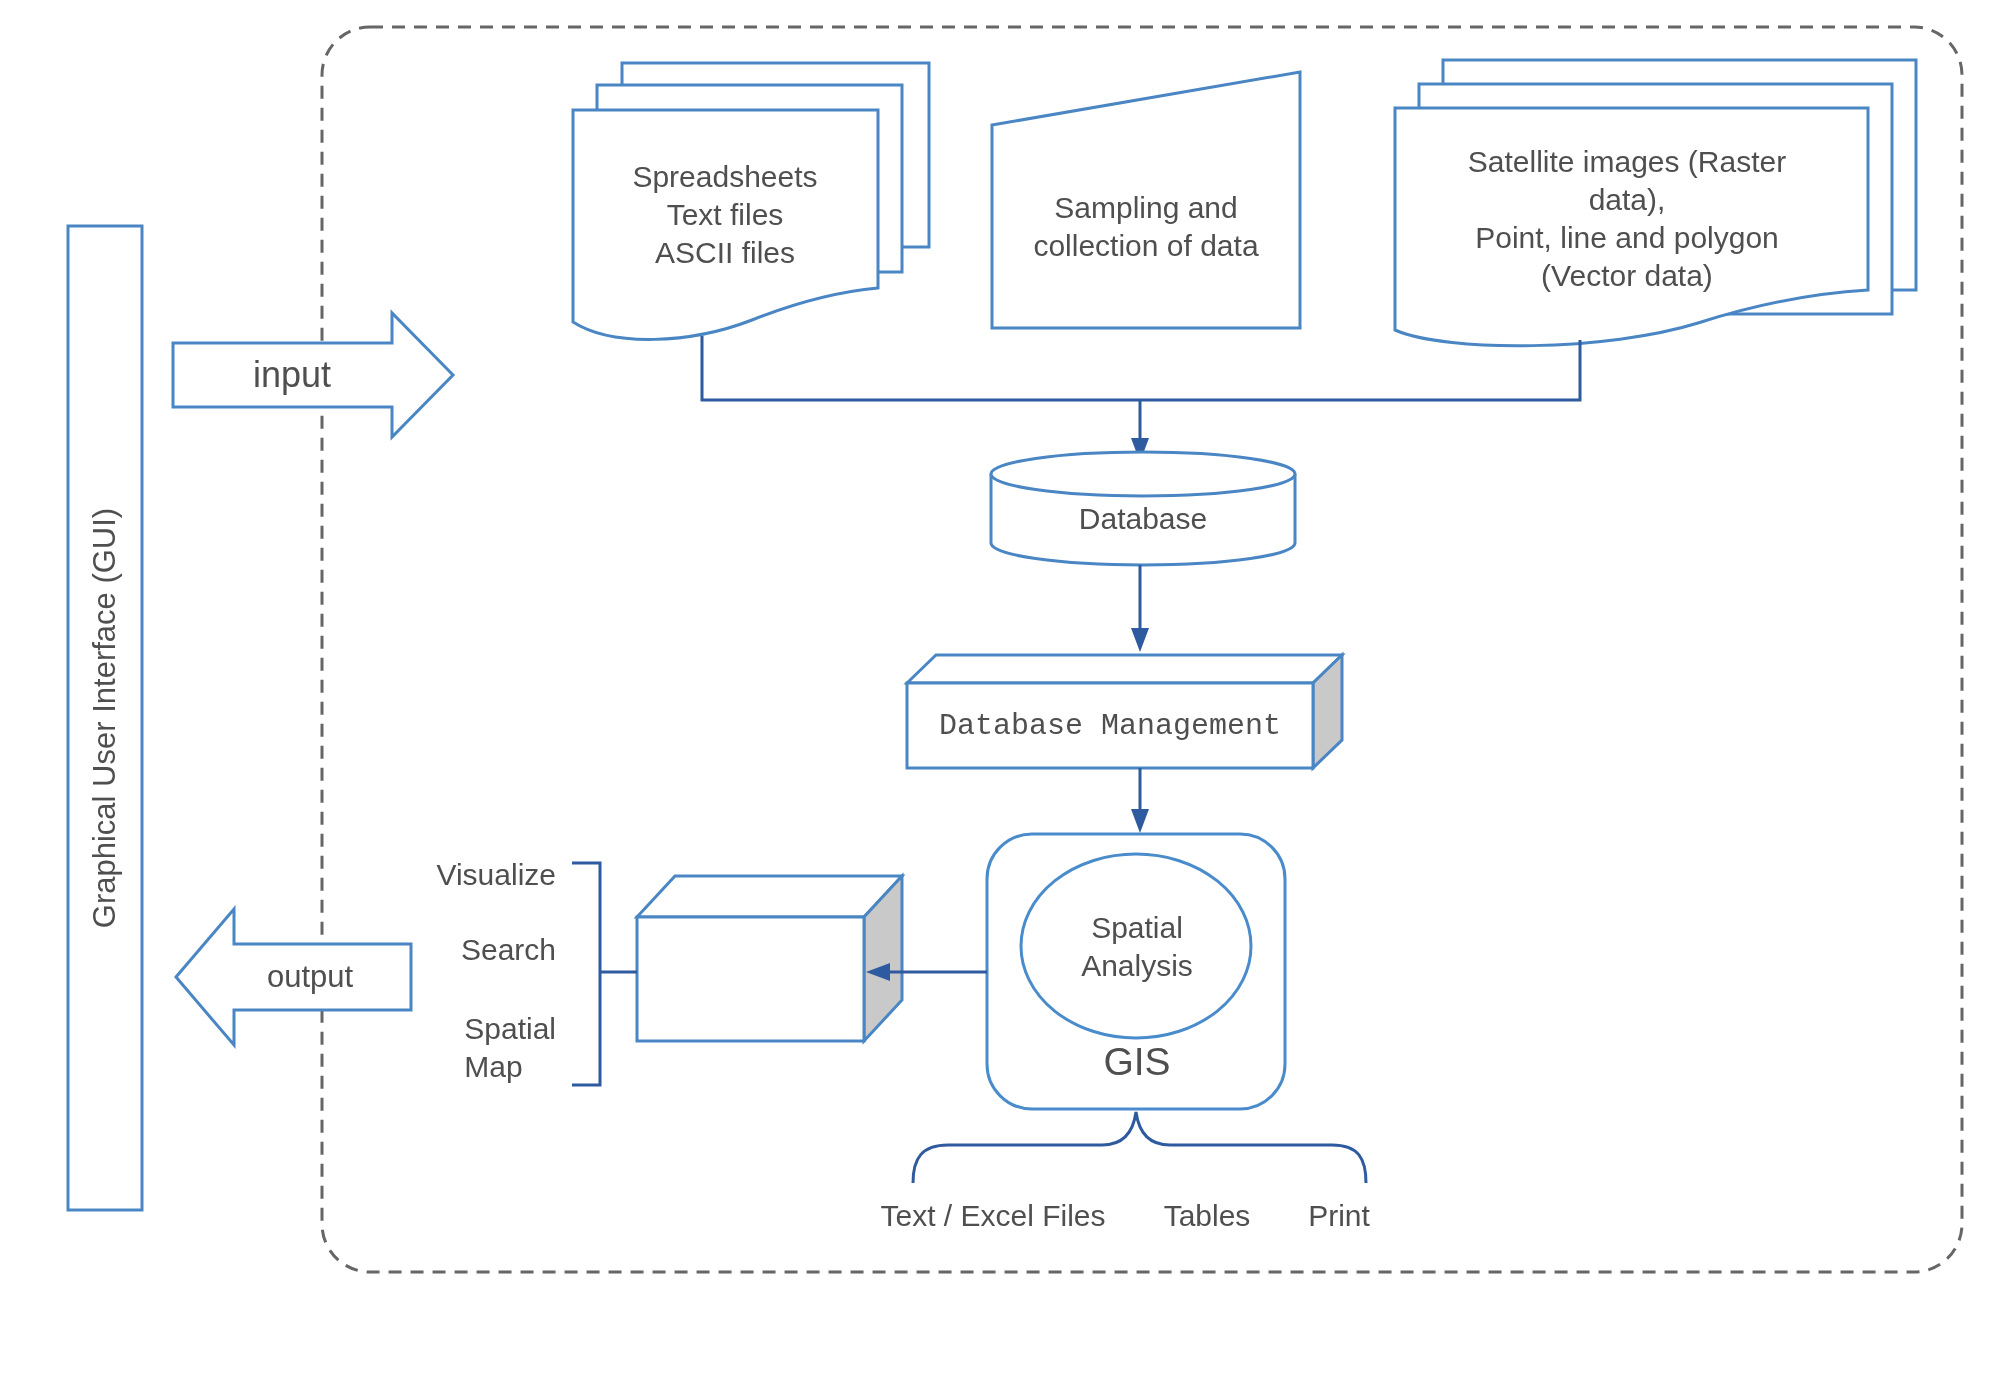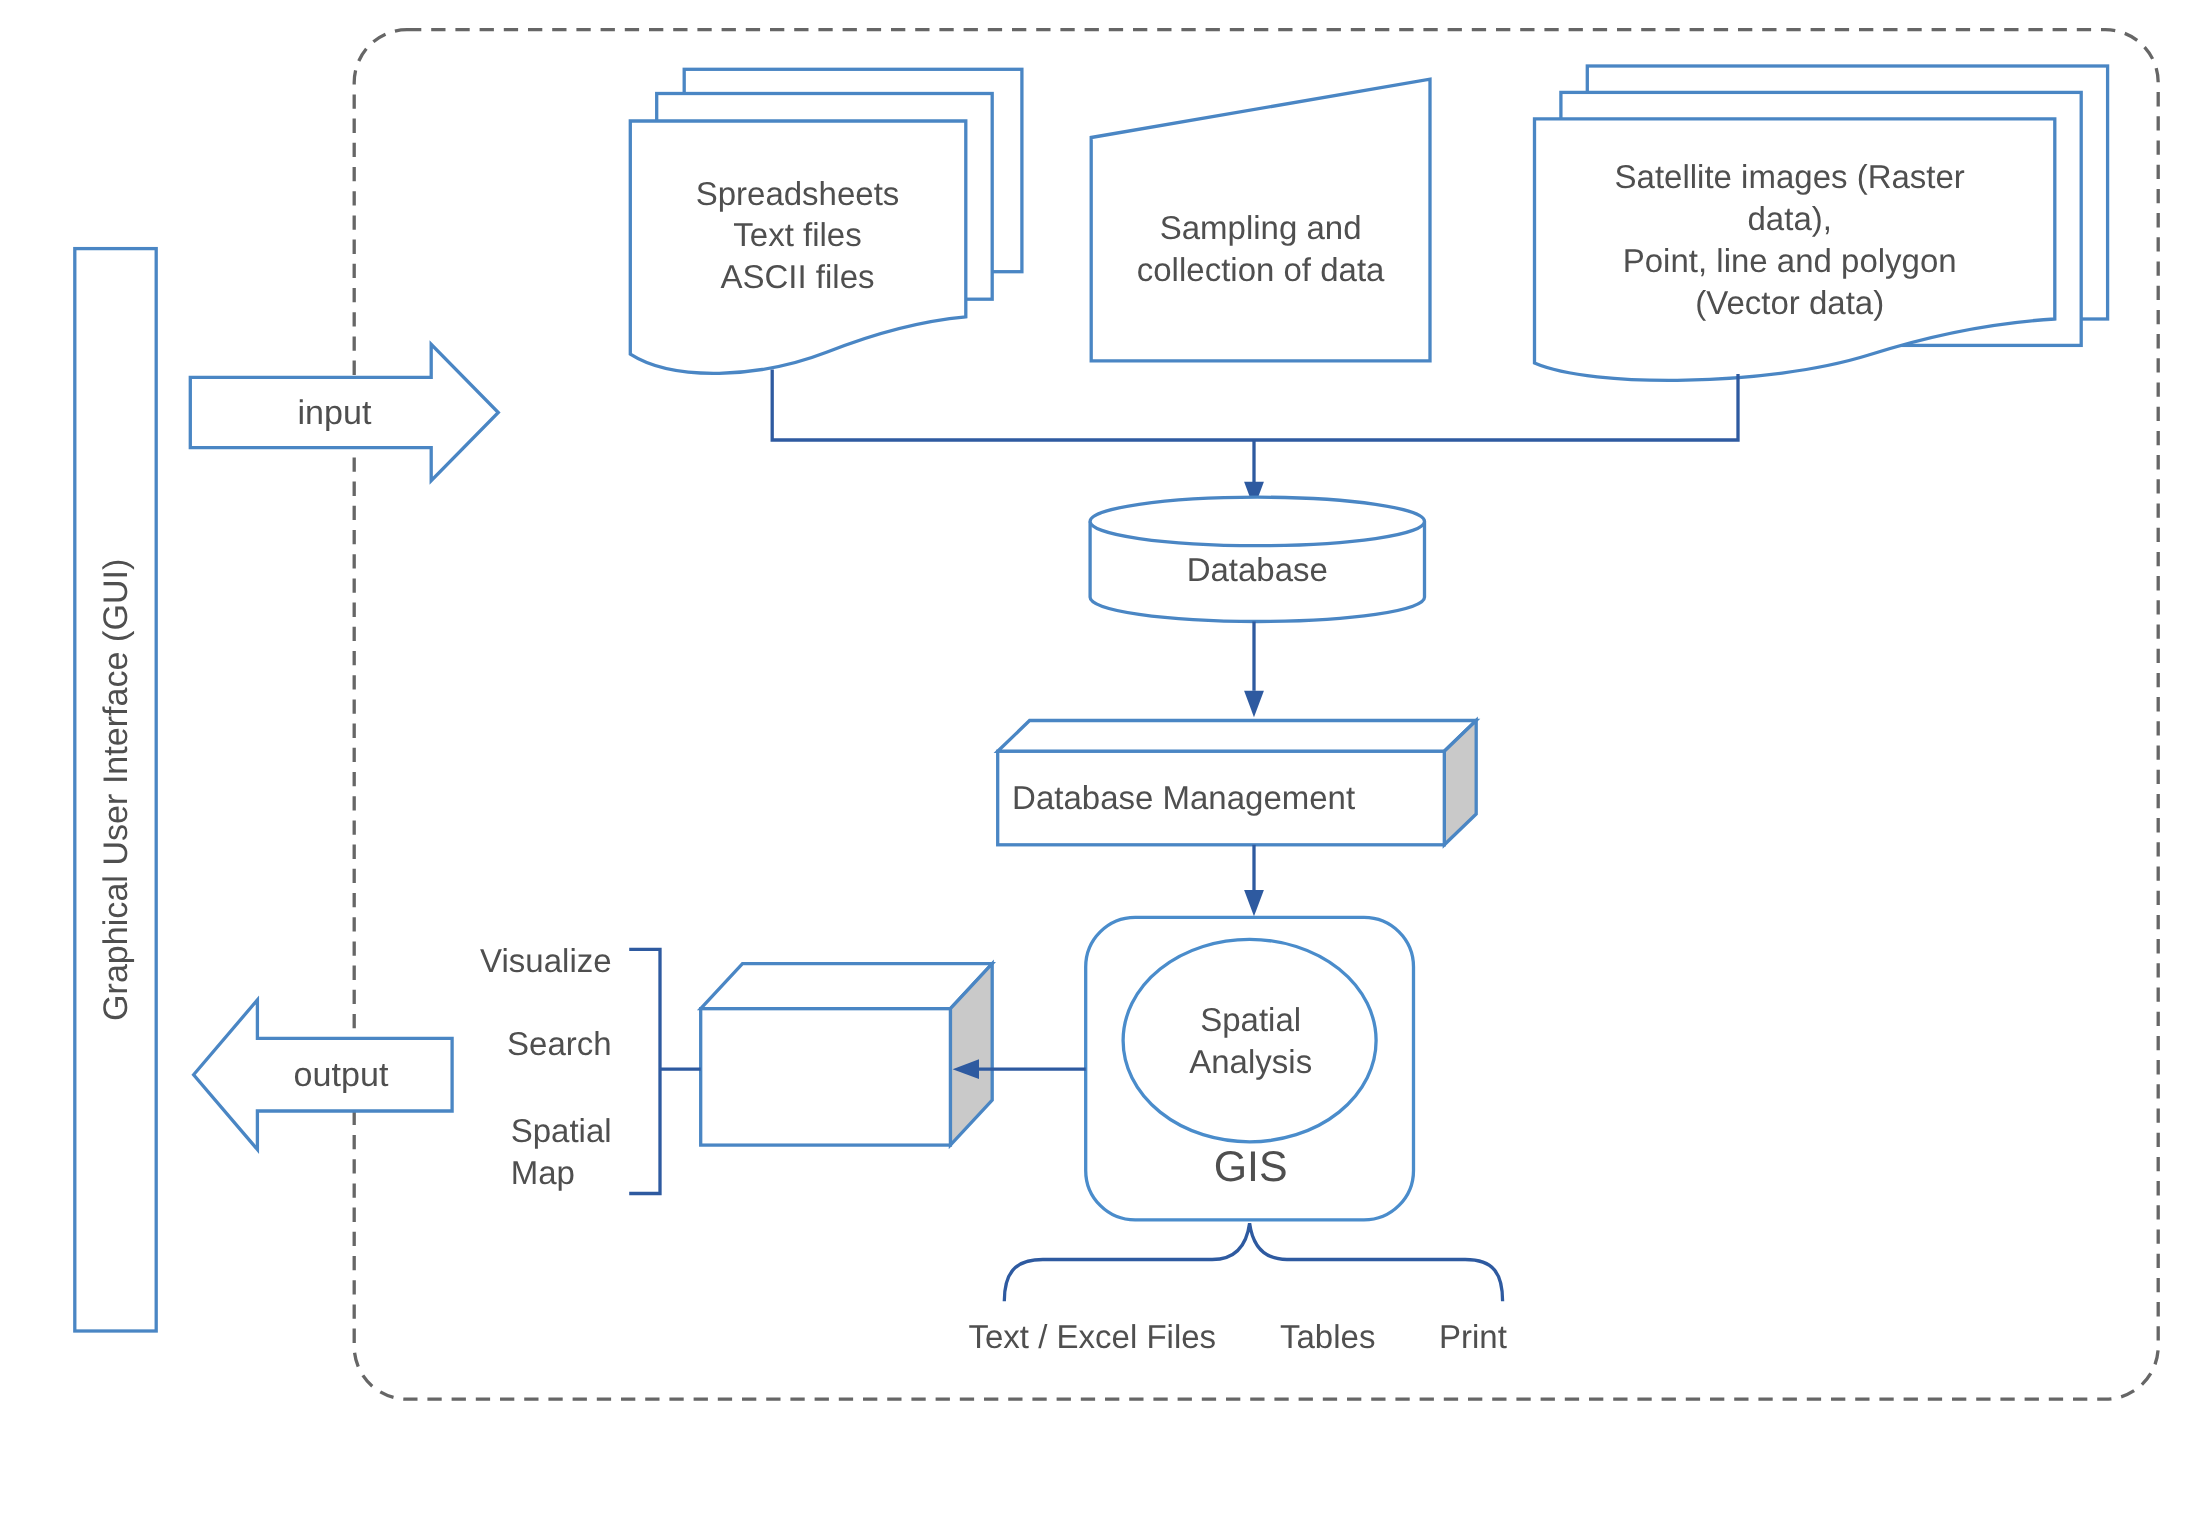--- a/index.html
+++ b/index.html
@@ -101,38 +101,38 @@
     <polygon points="866,972 890,963 890,981" fill="#2e5aa0"></polygon>
 
     <path d="M572,863 H600 V1085 H572 M600,972 H637" fill="none" stroke="#2e5aa0" stroke-width="3"></path>
 
     <path d="M913,1183 C913,1158 922,1145 948,1145 L1102,1145 C1122,1145 1133,1134 1136,1112
              C1139,1134 1150,1145 1170,1145 L1332,1145 C1358,1145 1366,1158 1366,1183" fill="none" stroke="#2e5aa0" stroke-width="3"></path>
   </svg>
 
   <div class="lbl rot" style="left:105px; top:718px;">Graphical User Interface (GUI)</div>
 
-  <div class="lbl" style="left:304px; top:375px; font-size:31px;">input</div>
+  <div class="lbl" style="left:292px; top:375px; font-size:36px;">input</div>
 
   <div class="lbl" style="left:310px; top:977px; font-size:31px;">output</div>
 
   <div class="lbl" style="left:725px; top:215px;">Spreadsheets
 Text files
 ASCII files</div>
 
   <div class="lbl" style="left:1627px; top:219px;">Satellite images (Raster data),
 Point, line and polygon
 (Vector data)</div>
 
   <div class="lbl" style="left:1146px; top:227px;">Sampling and
 collection of data</div>
 
   <div class="lbl" style="left:1143px; top:519px;">Database</div>
 
-  <div class="lbl" style="left:1076px; top:726px;">Database Management</div>
+  <div class="lbl" style="left:1110px; top:726px;font-family:Liberation Mono, monospace;">Database Management</div>
 
   <div class="lbl" style="left:1137px; top:947px;">Spatial
 Analysis</div>
 
   <div class="lbl gis-big" style="left:1137px; top:1062px;">GIS</div>
 
 
   <div class="lbl right" style="left:556px; top:875px;">Visualize</div>
 
   <div class="lbl right" style="left:556px; top:950px;">Search</div>

